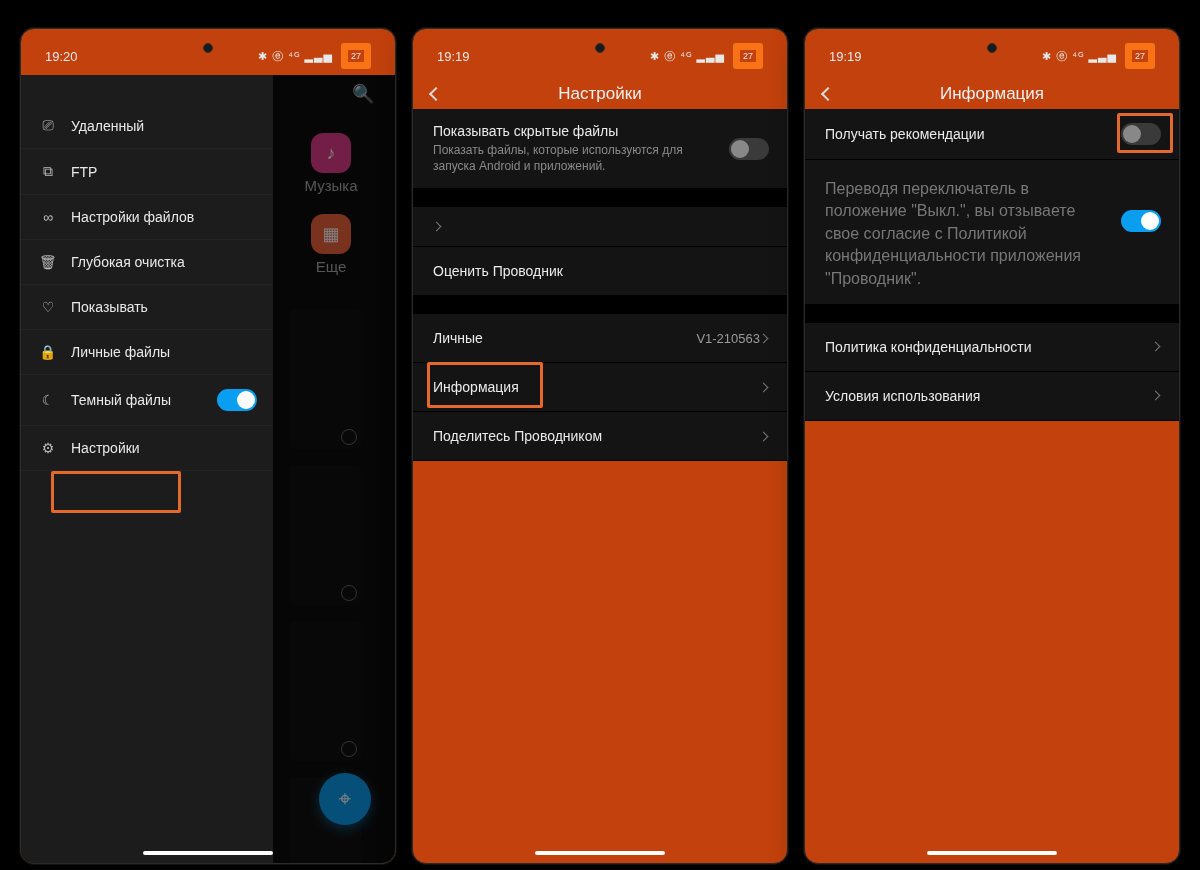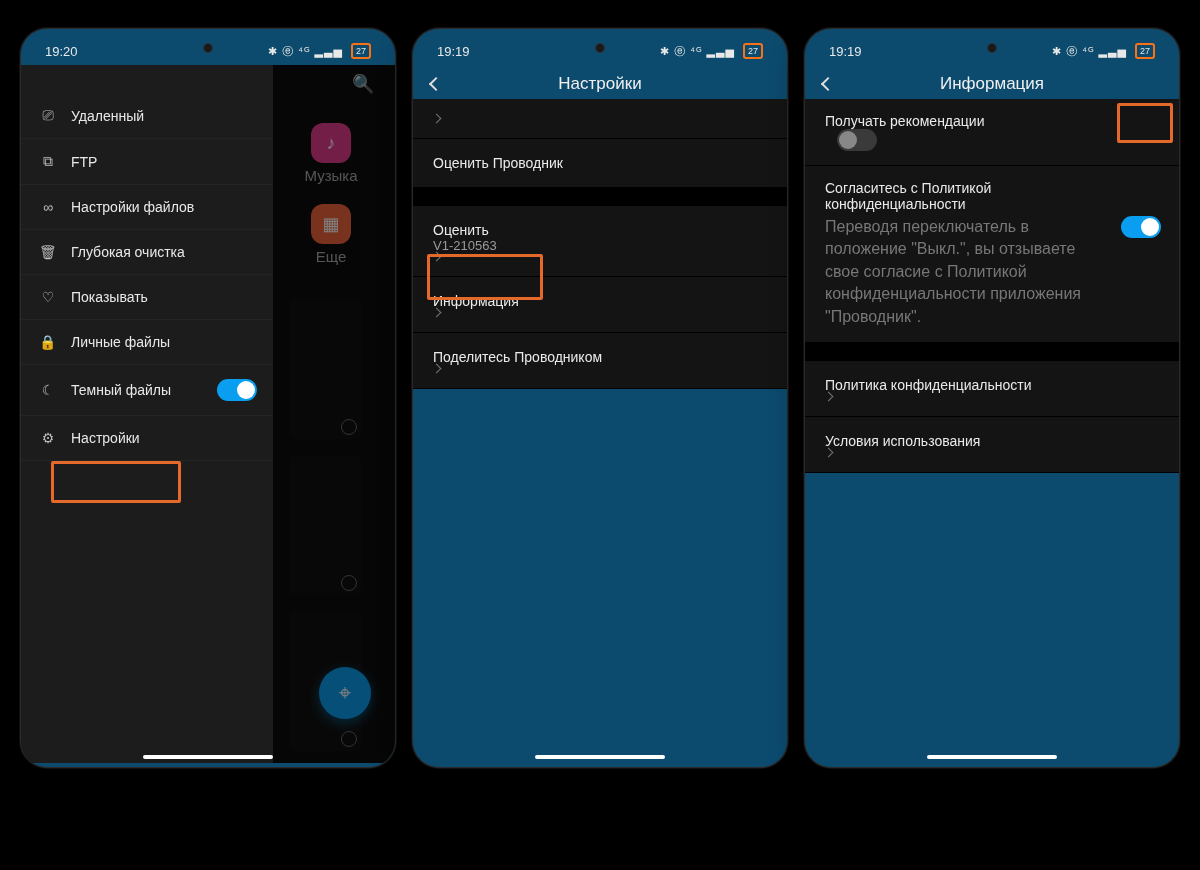--- a/index.html
+++ b/index.html
@@ -6,23 +6,23 @@
   body {
     background: #000;
     font-family: -apple-system, Helvetica, Arial, sans-serif;
     display: flex;
     justify-content: center;
     gap: 16px;
     padding: 28px 18px;
   }
   .phone {
     width: 376px;
-    height: 740px;
-    background: #0c4a6e;
-    border-radius: 27px;
+    height: 836px;
+    background: #c2410c;
+    border-radius: 14px;
     border: 1px solid #2a2a2a;
     position: relative;
     overflow: hidden;
     box-shadow: 0 0 0 1px #111, 0 8px 30px rgba(0,0,0,0.6);
   }
   .notch {
     position: absolute;
     top: 14px; left: 50%;
     transform: translateX(-50%);
     width: 10px; height: 10px;
@@ -37,21 +37,21 @@
     align-items: center;
     padding: 14px 24px 6px;
     color: #e8e8e8;
     font-size: 13px;
     font-weight: 500;
   }
   .status-right { display: flex; align-items: center; gap: 5px; font-size: 11px; }
   .status-icons { letter-spacing: 1px; }
   .battery {
     display: inline-flex; align-items: center;
-    border: 2px solid #f97316; border-radius: 3px;
+    border: 7px solid #f97316; border-radius: 3px;
     padding: 0 3px; font-size: 9px; line-height: 12px;
     margin-left: 3px;
   }
 
   
   .p1-body { position: relative; height: calc(100% - 40px); }
   .p1-main {
     position: absolute; inset: 0;
     background: #0c0c0c;
     filter: brightness(0.5);
@@ -151,25 +151,24 @@
   .header-title {
     position: absolute; left: 0; right: 0;
     text-align: center;
     color: #f0f0f0; font-size: 17px; font-weight: 500;
   }
   .list {
     background: #000;
   }
   .group { margin-bottom: 18px; }
   .row {
-    display: flex; 
+    display: flex; align-items: center;
     padding: 16px 20px;
     background: #141414;
     border-bottom: 1px solid #000;
-    flex-direction: column;
   }
   .row .rlabel { color: #eaeaea; font-size: 14px; flex: 1; }
   .row .rsub { color: #8a8a8a; font-size: 12px; line-height: 1.35; margin-top: 3px; }
   .row .rval { color: #9a9a9a; font-size: 13px; }
   .row .chev {
     width: 7px; height: 7px;
     border-top: 1.5px solid #777;
     border-right: 1.5px solid #777;
     transform: rotate(45deg);
     flex-shrink: 0;
@@ -276,33 +275,44 @@
       <span class="status-icons">✱ ⓔ ⁴ᴳ ▂▃▅</span>
       <span class="battery">27</span>
     </span>
   </div>
   <div class="header-row">
     <div class="back-chevron"></div>
     <div class="header-title">Настройки</div>
   </div>
 
   <div class="list">
-
     <div class="group">
+      <div class="row row-toggle row-col">
+        <div class="text-col">
+          <div class="rlabel">Показывать скрытые файлы</div>
+          <div class="rsub">Показать файлы, которые используются для запуска Android и приложений.</div>
+        </div>
+        <span class="toggle">
+            <span class="knob"></span>
+          </span>
+      </div>
+    </div>
+
+    <div class="group">
       <div class="row">
         <span class="chev"></span>
       </div>
       <div class="row">
         <span class="rlabel">Оценить Проводник</span>
       </div>
     </div>
 
     <div class="group" style="position:relative;">
       <div class="row">
-        <span class="rlabel">Оценить</span>
+        <span class="rlabel">Личные</span>
         <span class="rval">V1-210563</span>
         <span class="chev"></span>
       </div>
       <div class="row">
         <span class="rlabel">Информация</span>
         <span class="chev"></span>
       </div>
       <div class="row">
         <span class="rlabel">Поделитесь Проводником</span>
         <span class="chev"></span>
@@ -330,21 +340,20 @@
   <div class="list">
     <div class="group" style="position:relative;">
       <div class="row row-toggle">
         <span class="rlabel">Получать рекомендации</span>
         <span class="toggle">
             <span class="knob"></span>
           </span>
       </div>
       <div class="row row-toggle row-col" style="align-items:flex-start;">
         <div class="text-col">
-          <div class="rlabel">Согласитесь с Политикой конфиденциальности</div>
           <div class="p3-subtext">Переводя переключатель в положение "Выкл.", вы отзываете свое согласие c Политикой конфиденциальности приложения "Проводник".</div>
         </div>
         <span class="toggle on" style="margin-top:36px;">
             <span class="knob"></span>
           </span>
       </div>
       <div class="highlight" style="right:6px; top:4px; width:56px; height:40px;"></div>
     </div>
 
     <div class="group">

